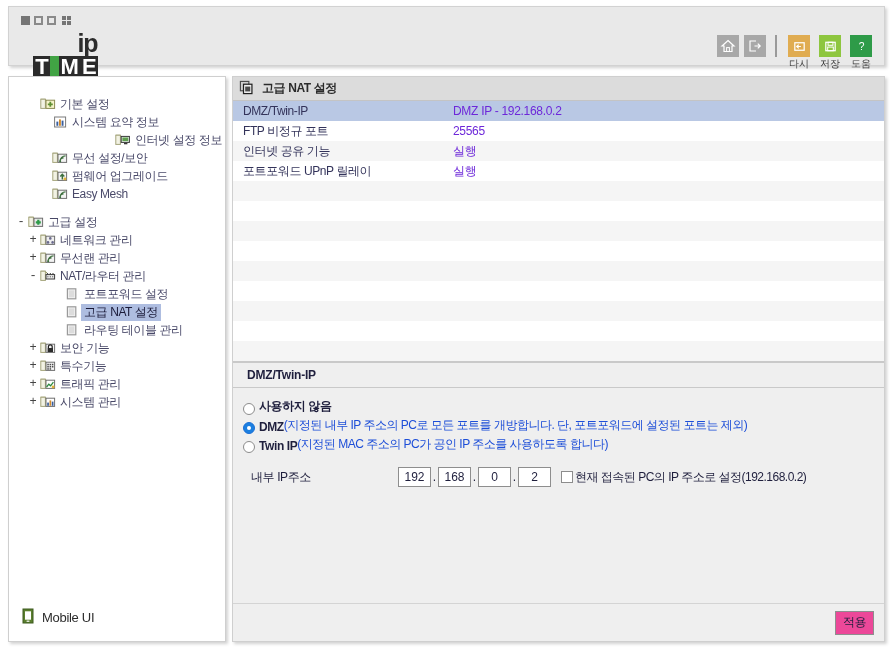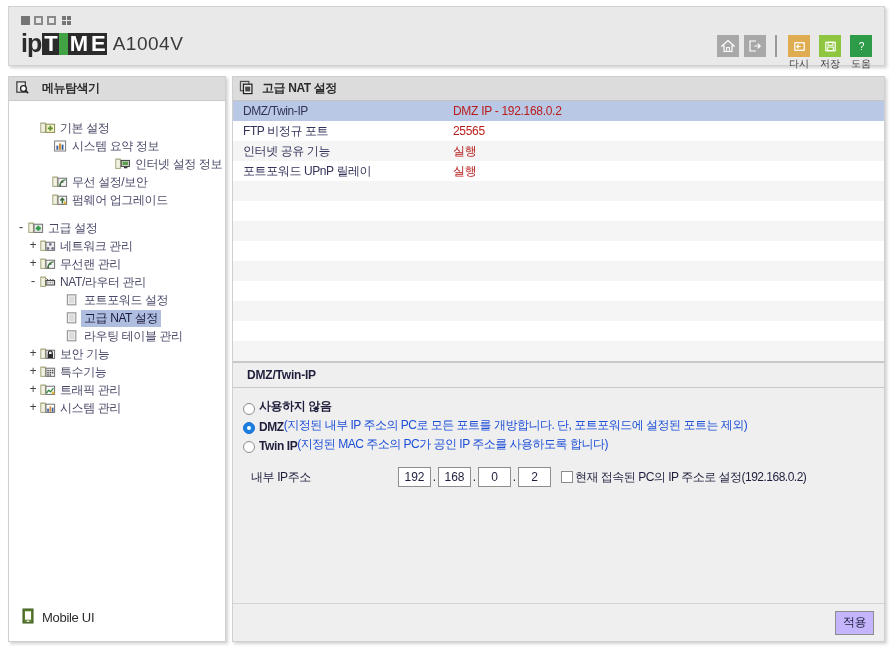--- a/index.html
+++ b/index.html
@@ -20,21 +20,21 @@
     box-shadow:2px 2px 3px rgba(0,0,0,.18);
     box-sizing:border-box;
   }
   .winbtns{position:absolute;left:12px;top:9px;display:flex;align-items:center;gap:4px;}
   .wb{width:9px;height:9px;box-sizing:border-box;}
   .wb.filled{background:#757575;}
   .wb.hollow{border:2px solid #8a8a8a;background:#e9e9e9;}
   .dotgrid{display:grid;grid-template-columns:4px 4px;grid-template-rows:4px 4px;gap:1px;margin-left:2px;}
   .dotgrid i{background:#757575;display:block;}
 
-  .brand{position:absolute;left:12px;top:24px;display:flex;align-items:center;}
+  .brand{position:absolute;left:12px;top:24px;display:flex;align-items:flex-end;flex-direction:column;}
   .brand .ip{font-size:25px;font-weight:700;color:#2b2b2b;letter-spacing:-1px;line-height:25px;}
   .brand .tm{display:flex;align-items:center;height:22px;margin-left:1px;}
   .brand .blk{background:#2b2b2b;color:#fff;font-weight:700;font-size:22px;line-height:22px;
       display:inline-flex;align-items:center;justify-content:center;height:22px;padding:0 2px;letter-spacing:-1px;}
   .brand .grn{background:#41a344;width:9px;height:22px;display:inline-block;}
   .brand .model{font-size:19px;color:#3a3a3a;margin-left:6px;line-height:22px;letter-spacing:.5px;}
 
   .toolbar{position:absolute;right:10px;top:28px;display:flex;align-items:flex-start;gap:5px;}
   .tbtn{width:22px;height:22px;display:flex;align-items:center;justify-content:center;cursor:pointer;}
   .tbtn.gray{background:#a8a8a8;}
@@ -85,21 +85,21 @@
     display:flex;align-items:center;padding-left:6px;box-sizing:border-box;
   }
   .main-head .ttl{font-size:12px;font-weight:700;color:#2b2b2b;margin-left:8px;letter-spacing:-.4px;}
 
   .tablewrap{background:#fff;border-bottom:1px solid #c9c9c9;}
   .trw{display:flex;height:20px;align-items:center;font-size:12px;box-sizing:border-box;}
   .trw.odd{background:#f5f5f5;}
   .trw.even{background:#ffffff;}
   .trw.hl{background:#b9c8e4;}
   .trw .c1{width:220px;padding-left:10px;color:#33335a;letter-spacing:-.4px;box-sizing:border-box;}
-  .trw .c2{flex:1;color:#b91c1c;letter-spacing:-.3px;}
+  .trw .c2{flex:1;color:#6d28d9;letter-spacing:-.3px;}
 
   .secband{
     height:26px;background:#efefef;border-top:1px solid #c9c9c9;border-bottom:1px solid #c9c9c9;
     display:flex;align-items:center;padding-left:14px;box-sizing:border-box;
   }
   .secband .t{font-size:12px;font-weight:700;color:#1f1f3d;letter-spacing:-.2px;}
 
   .secbody{padding:8px 0 0 10px;background:#efefef;}
   .optrow{display:flex;align-items:flex-end;height:19px;white-space:nowrap;}
   .optrow .rlabel{font-size:12px;color:#1f1f3d;letter-spacing:-.4px;}
@@ -123,21 +123,21 @@
   .chkwrap{display:flex;align-items:center;margin-left:10px;}
   .chk{width:12px;height:12px;border:1px solid #8c8c8c;background:#fff;box-sizing:border-box;margin-right:2px;cursor:pointer;}
   .chklbl{font-size:12px;color:#1f1f3d;letter-spacing:-.5px;}
 
   .footbar{
     position:absolute;left:0;right:0;bottom:0;height:38px;background:#efefef;
     border-top:1px solid #d4d4d4;display:flex;align-items:center;justify-content:flex-end;
     padding-right:10px;box-sizing:border-box;
   }
   .applybtn{
-    min-width:36px;height:24px;border:1px solid #8e8e8e;background:#c4b5fd;
+    min-width:36px;height:24px;border:1px solid #8e8e8e;background:#ec4899;
     font-size:12px;color:#1f1f3d;font-family:"Liberation Sans",sans-serif;
     cursor:pointer;padding:0 7px;letter-spacing:-.5px;
   }
 </style>
 </head>
 <body>
 
 <div class="app">
 
   <div class="header">
@@ -206,30 +206,20 @@
           <svg width="15" height="15" viewBox="0 0 16 16">
             <text x="8" y="12" font-size="11" font-family="Liberation Sans, sans-serif" fill="#ffffff" text-anchor="middle">?</text>
           </svg>
         </span>
         <span class="cap">도움</span>
       </div>
     </div>
   </div>
 
   <div class="sidebar">
-    <div class="side-head">
-      <span>
-        <svg width="15" height="15" viewBox="0 0 16 16">
-          <rect x="2" y="2" width="9" height="11" fill="#e9e9e9" stroke="#3a3a3a" stroke-width="1.3"></rect>
-          <circle cx="9" cy="9" r="3.1" fill="#ffffff" stroke="#1f1f1f" stroke-width="1.4"></circle>
-          <path d="M11.3 11.3 L14 14" stroke="#1f1f1f" stroke-width="1.7"></path>
-        </svg>
-      </span>
-      <span class="ttl">메뉴탐색기</span>
-    </div>
     <div class="tree" id="tree">
         <div class="trow group" style="padding-left: 18px;">
           <span class="exp"></span>
           <span class="ficon">
             <svg width="16" height="14" viewBox="0 0 16 14">
               <path d="M0.8 2.2 h4.2 l1 1.4 h1" fill="none" stroke="#9a9a6a" stroke-width="1.1"></path>
               <rect x="0.8" y="2.2" width="4.6" height="9.2" fill="#f2f2e4" stroke="#a3a37a" stroke-width="1"></rect>
               <rect x="6" y="3.2" width="8.6" height="8.2" fill="#f5f3c9" stroke="#8a8a52" stroke-width="1"></rect>
               <path d="M10.3 4.8 v5 M7.8 7.3 h5" stroke="#5f8f32" stroke-width="1.8"></path>
             </svg>
@@ -279,20 +269,33 @@
           <span class="ficon">
             <svg width="16" height="14" viewBox="0 0 16 14">
               <path d="M0.8 2.2 h4.2 l1 1.4 h1" fill="none" stroke="#9a9a6a" stroke-width="1.1"></path>
               <rect x="0.8" y="2.2" width="4.6" height="9.2" fill="#f2f2e4" stroke="#a3a37a" stroke-width="1"></rect>
               <rect x="6" y="3.2" width="8.6" height="8.2" fill="#f3f3f3" stroke="#6f6f6f" stroke-width="1"></rect>
               <path d="M10.3 10.4 v-5 M8.3 7.5 l2 -2.2 l2 2.2" fill="none" stroke="#3d6f3d" stroke-width="1.4"></path>
               <rect x="11.6" y="8.6" width="2.6" height="2.6" fill="#e0b43c"></rect>
             </svg>
           </span>
           <span class="lbl">펌웨어 업그레이드</span>
+        </div>
+        <div class="trow leaf" style="padding-left: 30px;">
+          <span class="exp"></span>
+          <span class="ficon">
+            <svg width="16" height="14" viewBox="0 0 16 14">
+              <path d="M0.8 2.2 h4.2 l1 1.4 h1" fill="none" stroke="#9a9a6a" stroke-width="1.1"></path>
+              <rect x="0.8" y="2.2" width="4.6" height="9.2" fill="#f2f2e4" stroke="#a3a37a" stroke-width="1"></rect>
+              <rect x="6" y="3.2" width="8.6" height="8.2" fill="#f3f3f3" stroke="#6f6f6f" stroke-width="1"></rect>
+              <path d="M8 10.4 a3.6 3.6 0 0 1 3.6 -3.6 M8 10.4 a5.6 5.6 0 0 1 5.6 -5.6" fill="none" stroke="#3d6f3d" stroke-width="1.2"></path>
+              <circle cx="8.2" cy="10.3" r="1" fill="#3d6f3d"></circle>
+            </svg>
+          </span>
+          <span class="lbl">Easy Mesh</span>
         </div>
         <div class="trow gap"></div>
         <div class="trow group" style="padding-left: 6px;">
           <span class="exp">-</span>
           <span class="ficon">
             <svg width="16" height="14" viewBox="0 0 16 14">
               <path d="M0.8 2.2 h4.2 l1 1.4 h1" fill="none" stroke="#9a9a6a" stroke-width="1.1"></path>
               <rect x="0.8" y="2.2" width="4.6" height="9.2" fill="#f2f2e4" stroke="#a3a37a" stroke-width="1"></rect>
               <rect x="6" y="3.2" width="8.6" height="8.2" fill="#e8e8e8" stroke="#6f6f6f" stroke-width="1"></rect>
               <path d="M10.3 4.8 v5 M7.8 7.3 h5" stroke="#2e9b48" stroke-width="2.2"></path>

